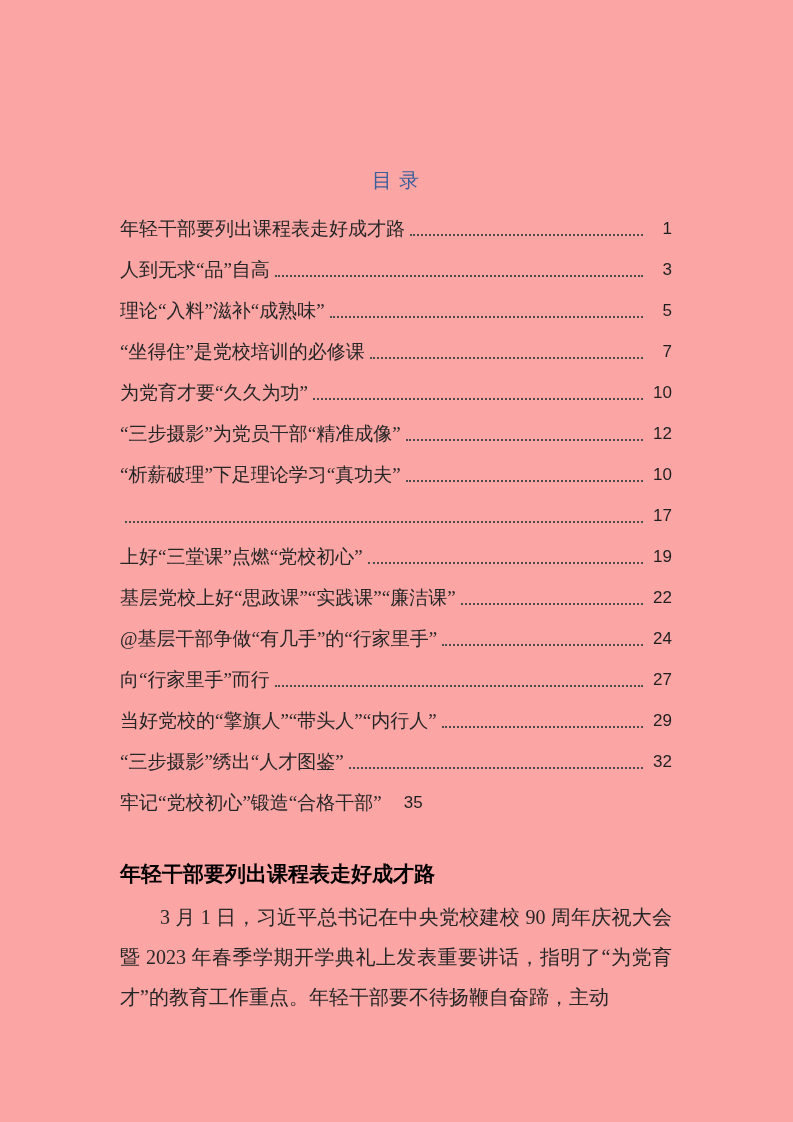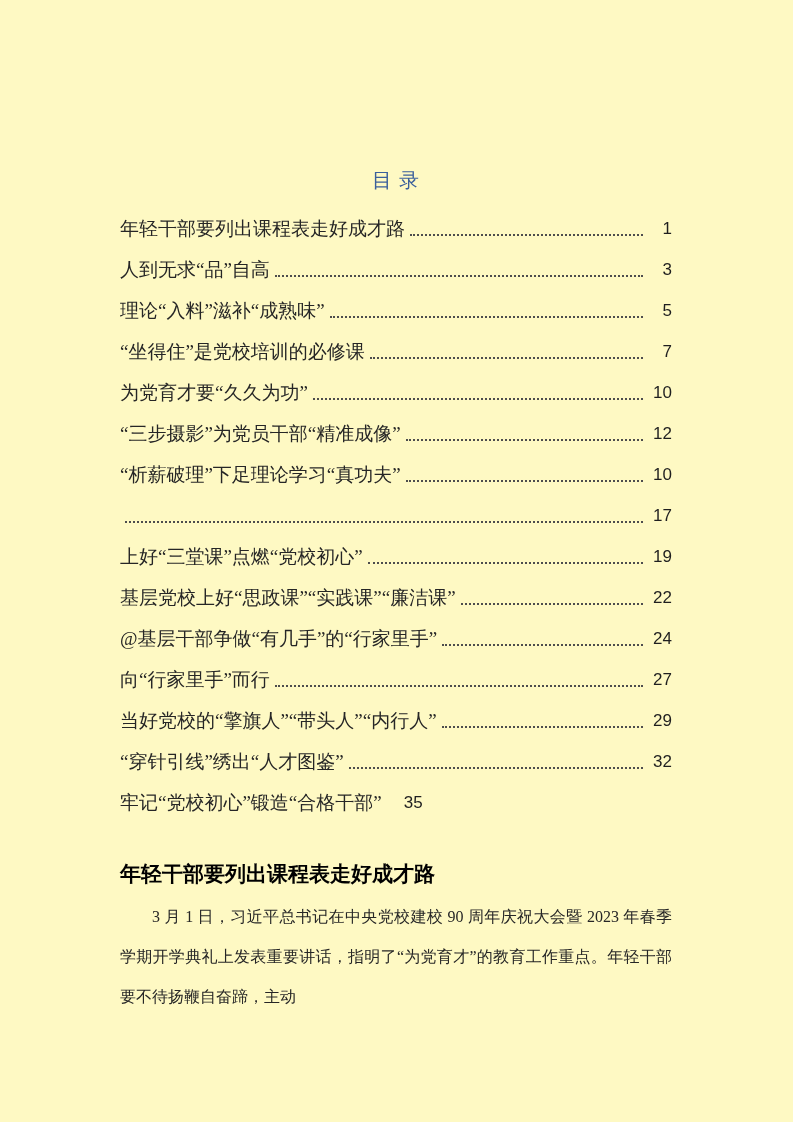--- a/index.html
+++ b/index.html
@@ -4,21 +4,21 @@
 <style>
   * { margin: 0; padding: 0; box-sizing: border-box; }
   html, body { background: #ffffff; }
   body {
     width: 793px; height: 1122px;
     font-family: "Liberation Serif", "DejaVu Serif", serif;
     overflow: hidden;
   }
   .page {
     width: 793px; height: 1122px;
-    background: #fef9c3;
+    background: #fca5a5;
     padding: 0 121px 0 120px;
     overflow: hidden;
   }
   .toc-heading {
     margin-top: 166px;
     height: 28px; line-height: 28px;
     text-align: center;
     font-size: 20px;
     color: #3a5f9b;
     letter-spacing: 1px;
@@ -55,21 +55,21 @@
   }
   .article-heading {
     margin-top: 36px;
     font-size: 21px;
     line-height: 30px;
     font-weight: bold;
     color: #000000;
   }
   .article-paragraph {
     margin-top: 8px;
-    font-size: 16px;
+    font-size: 20px;
     line-height: 40px;
     text-align: justify;
     text-indent: 2em;
     color: #262626;
   }
 </style>
 </head>
 <body>
 
 <div class="page">
@@ -135,21 +135,21 @@
       <span class="toc-title">向“行家里手”而行</span>
       <span class="toc-leader"></span>
       <span class="toc-page">27</span>
     </div>
     <div class="toc-row">
       <span class="toc-title">当好党校的“擎旗人”“带头人”“内行人”</span>
       <span class="toc-leader"></span>
       <span class="toc-page">29</span>
     </div>
     <div class="toc-row">
-      <span class="toc-title">“穿针引线”绣出“人才图鉴”</span>
+      <span class="toc-title">“三步摄影”绣出“人才图鉴”</span>
       <span class="toc-leader"></span>
       <span class="toc-page">32</span>
     </div>
     <div class="toc-row tabgap">
       <span class="toc-title">牢记“党校初心”锻造“合格干部”</span>
       <span class="toc-page">35</span>
     </div>
   </div>
 
   <div class="article-heading">年轻干部要列出课程表走好成才路</div>

